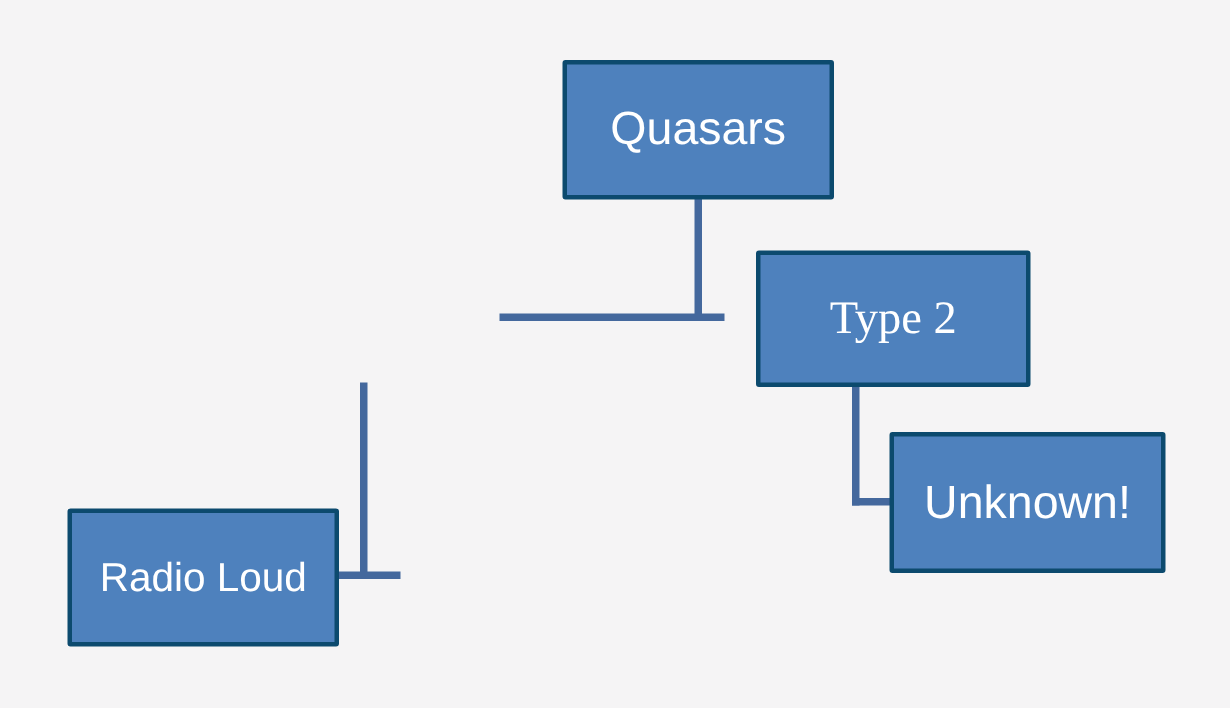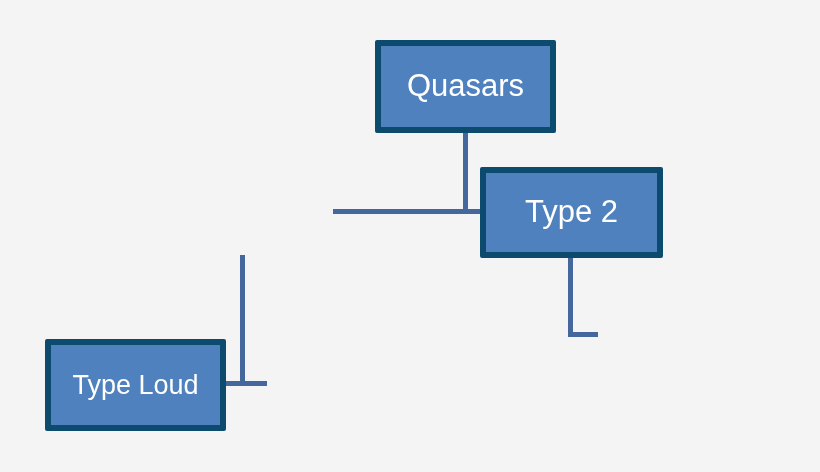--- a/index.html
+++ b/index.html
@@ -11,39 +11,39 @@
     width: 820px;
     height: 472px;
     background: #f5f4f5;
     overflow: hidden;
     font-family: "Liberation Sans", sans-serif;
   }
   .node {
     position: absolute;
     z-index: 2;
     background: #4e81bd;
-    border: 6px solid #0c4a6e;
+    border: 3px solid #0c4a6e;
     border-radius: 2px;
     box-sizing: border-box;
     display: flex;
     align-items: center;
     justify-content: center;
     text-align: center;
     color: #ffffff;
     font-size: 31px;
     line-height: 1.12;
   }
   .connector {
     position: absolute;
     z-index: 1;
     background: #44689d;
   }
   .node-quasars     { left: 375px; top: 40px;  width: 181px; height: 93px; }
   .node-type1       { left: 152px; top: 164px; width: 183px; height: 96px; }
-  .node-type2       { left: 480px; top: 167px; width: 183px; height: 91px; }
+  .node-type2       { left: 504px; top: 167px; width: 183px; height: 91px; font-family: Liberation Serif, serif; }
   .node-radio-loud  { left: 45px;  top: 339px; width: 181px; height: 92px; font-size: 27px; }
   .node-radio-quiet { left: 262px; top: 339px; width: 184px; height: 92px; }
   .node-radio-quiet .node-label { width: 150px; }
   .node-unknown     { left: 593px; top: 288px; width: 184px; height: 94px; }
 
   .conn-quasars-stem { left: 463px; top: 130px; width: 5px;   height: 84px; }
   .conn-type1-type2  { left: 333px; top: 209px; width: 150px; height: 5px; }
   .conn-type1-stem   { left: 240px; top: 255px; width: 5px;   height: 131px; }
   .conn-radio-link   { left: 221px; top: 381px; width: 46px;  height: 5px; }
   .conn-type2-stem   { left: 568px; top: 253px; width: 5px;   height: 84px; }
@@ -64,18 +64,21 @@
   <div class="node node-quasars">
     <span class="node-label">Quasars</span>
   </div>
 
 
   <div class="node node-type2">
     <span class="node-label">Type 2</span>
   </div>
 
   <div class="node node-radio-loud">
-    <span class="node-label">Type Loud</span>
+    <span class="node-label">Radio Loud</span>
   </div>
 
 
+  <div class="node node-unknown">
+    <span class="node-label">Unknown!</span>
+  </div>
 
 </div>
 
 </body></html>

